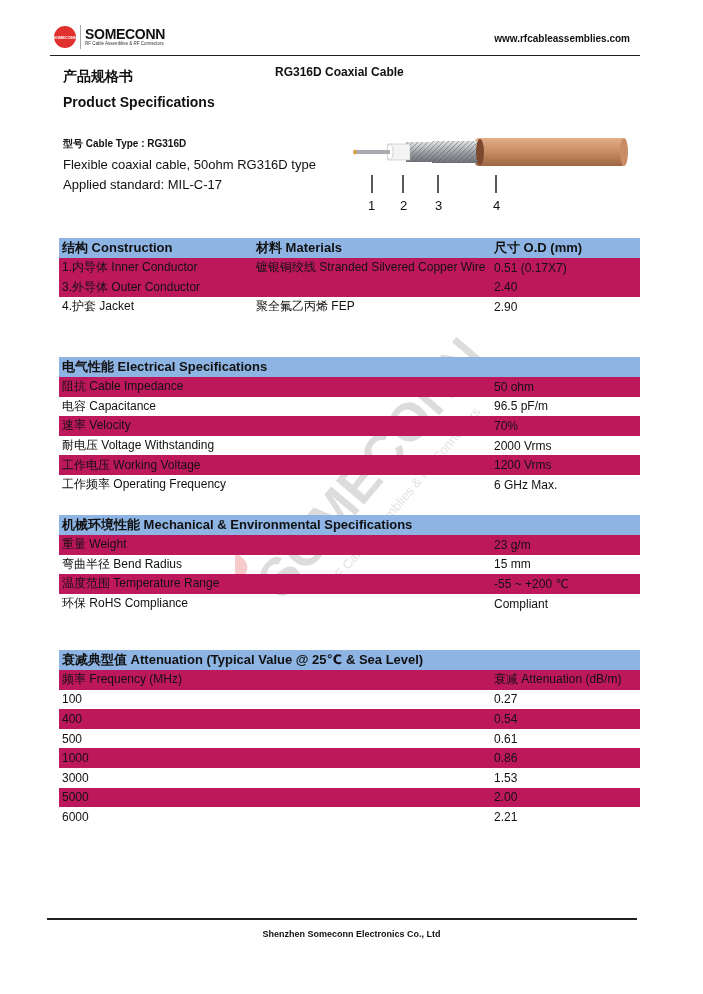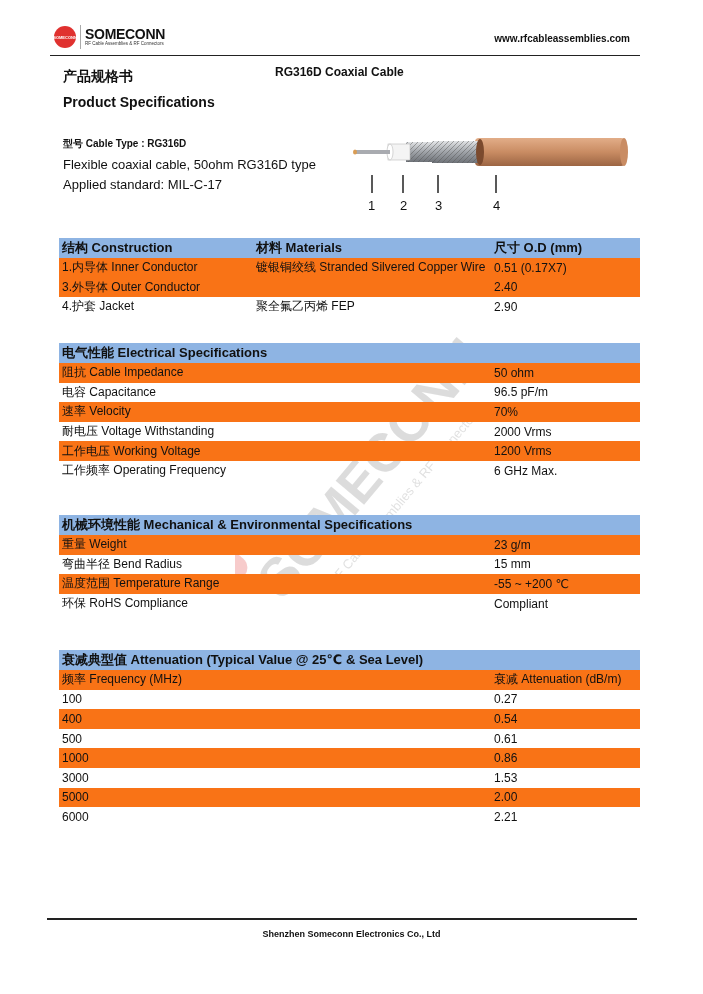--- a/index.html
+++ b/index.html
@@ -19,21 +19,21 @@
   .type-line { position: absolute; left: 63px; top: 137px; font-size: 10px; font-weight: bold; }
   .desc1 { position: absolute; left: 63px; top: 157px; font-size: 13px; }
   .desc2 { position: absolute; left: 63px; top: 177px; font-size: 13px; }
 
   .cable { position: absolute; left: 350px; top: 135px; width: 290px; height: 85px; }
   .cable-num { position: absolute; top: 63px; font-size: 13px; }
 
   .tbl { position: absolute; left: 59px; width: 581px; }
   .row { height: 19.6px; display: flex; align-items: center; font-size: 12px; position: relative; }
   .row.hdr { background: #8eb4e3; font-weight: bold; font-size: 13px; height: 20px; }
-  .row.alt { background: #f97316; }
+  .row.alt { background: #be185d; }
   .c1 { position: absolute; left: 3px; white-space: nowrap; }
   .c2 { position: absolute; left: 197px; white-space: nowrap; }
   .c3 { position: absolute; left: 435px; white-space: nowrap; }
 
   .watermark { position: absolute; left: 235px; top: 330px; width: 300px; height: 300px; pointer-events: none; }
   .footer-line { position: absolute; left: 47px; top: 918px; width: 590px; height: 1.5px; background: #222; }
   .footer { position: absolute; left: 0; width: 703px; top: 929px; text-align: center; font-size: 9px; font-weight: bold; }
 </style>
 </head>
 <body>
@@ -123,21 +123,21 @@
     <span class="c1">3.外导体 Outer Conductor</span>
     <span class="c3">2.40</span>
   </div>
   <div class="row">
     <span class="c1">4.护套 Jacket</span>
     <span class="c2">聚全氟乙丙烯 FEP</span>
     <span class="c3">2.90</span>
   </div>
 </div>
 
-<div class="tbl" style="top:343px">
+<div class="tbl" style="top:357px">
   <div class="row hdr">
     <span class="c1">电气性能 Electrical Specifications</span>
   </div>
   <div class="row alt">
       <span class="c1">阻抗 Cable Impedance</span>
       <span class="c3">50 ohm</span>
     </div>
   <div class="row">
       <span class="c1">电容 Capacitance</span>
       <span class="c3">96.5 pF/m</span>

